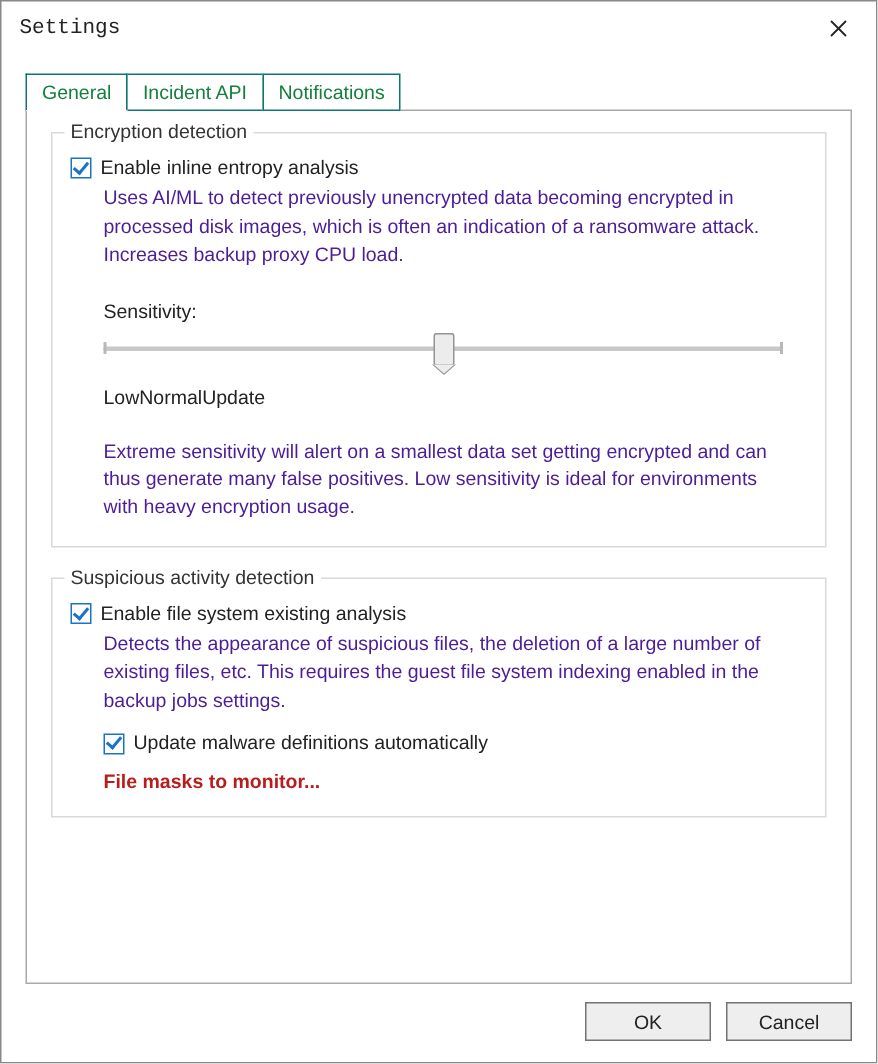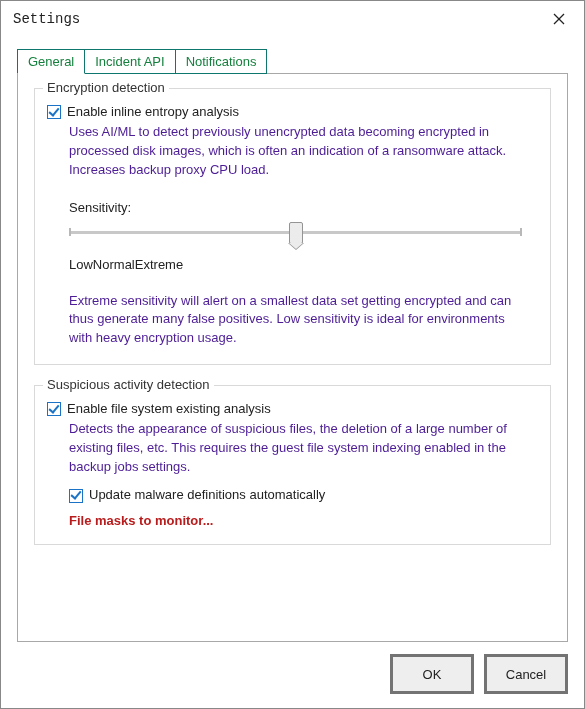--- a/index.html
+++ b/index.html
@@ -180,22 +180,22 @@
       font-weight: bold;
     }
     .button-row {
       display: flex;
       justify-content: flex-end;
       gap: 10px;
       padding-top: 12px;
     }
     .btn {
       min-width: 84px;
-      height: 40px;
-      border: 3px solid #737373;
+      height: 26px;
+      border: 1px solid #737373;
       background: #eeeeee;
       display: inline-flex;
       align-items: center; justify-content: center;
       font-size: 13px;
       cursor: default;
     }
     .mt6 { margin-top: 20px; }
     .mt10 { margin-top: 10px; }
   </style>
 </head>
@@ -237,21 +237,21 @@
             <div class="slider-line">
               <div class="slider-tick" style="left:0%"></div>
               <div class="slider-tick" style="left:50%"></div>
               <div class="slider-tick" style="left:100%; margin-left:-2px"></div>
             </div>
             <div class="slider-thumb" style="left:50%"></div>
           </div>
           <div class="slider-labels">
             <span>Low</span>
             <span>Normal</span>
-            <span>Extreme</span>
+            <span>Update</span>
           </div>
           <div class="desc mt6">Extreme sensitivity will alert on a smallest data set getting encrypted and can thus generate many false positives. Low sensitivity is ideal for environments with heavy encryption usage.</div>
         </div>
       </div>
 
       <div class="fieldset">
         <div class="legend">Suspicious activity detection</div>
 
         <div class="row">
           <div class="chk checked"></div>

